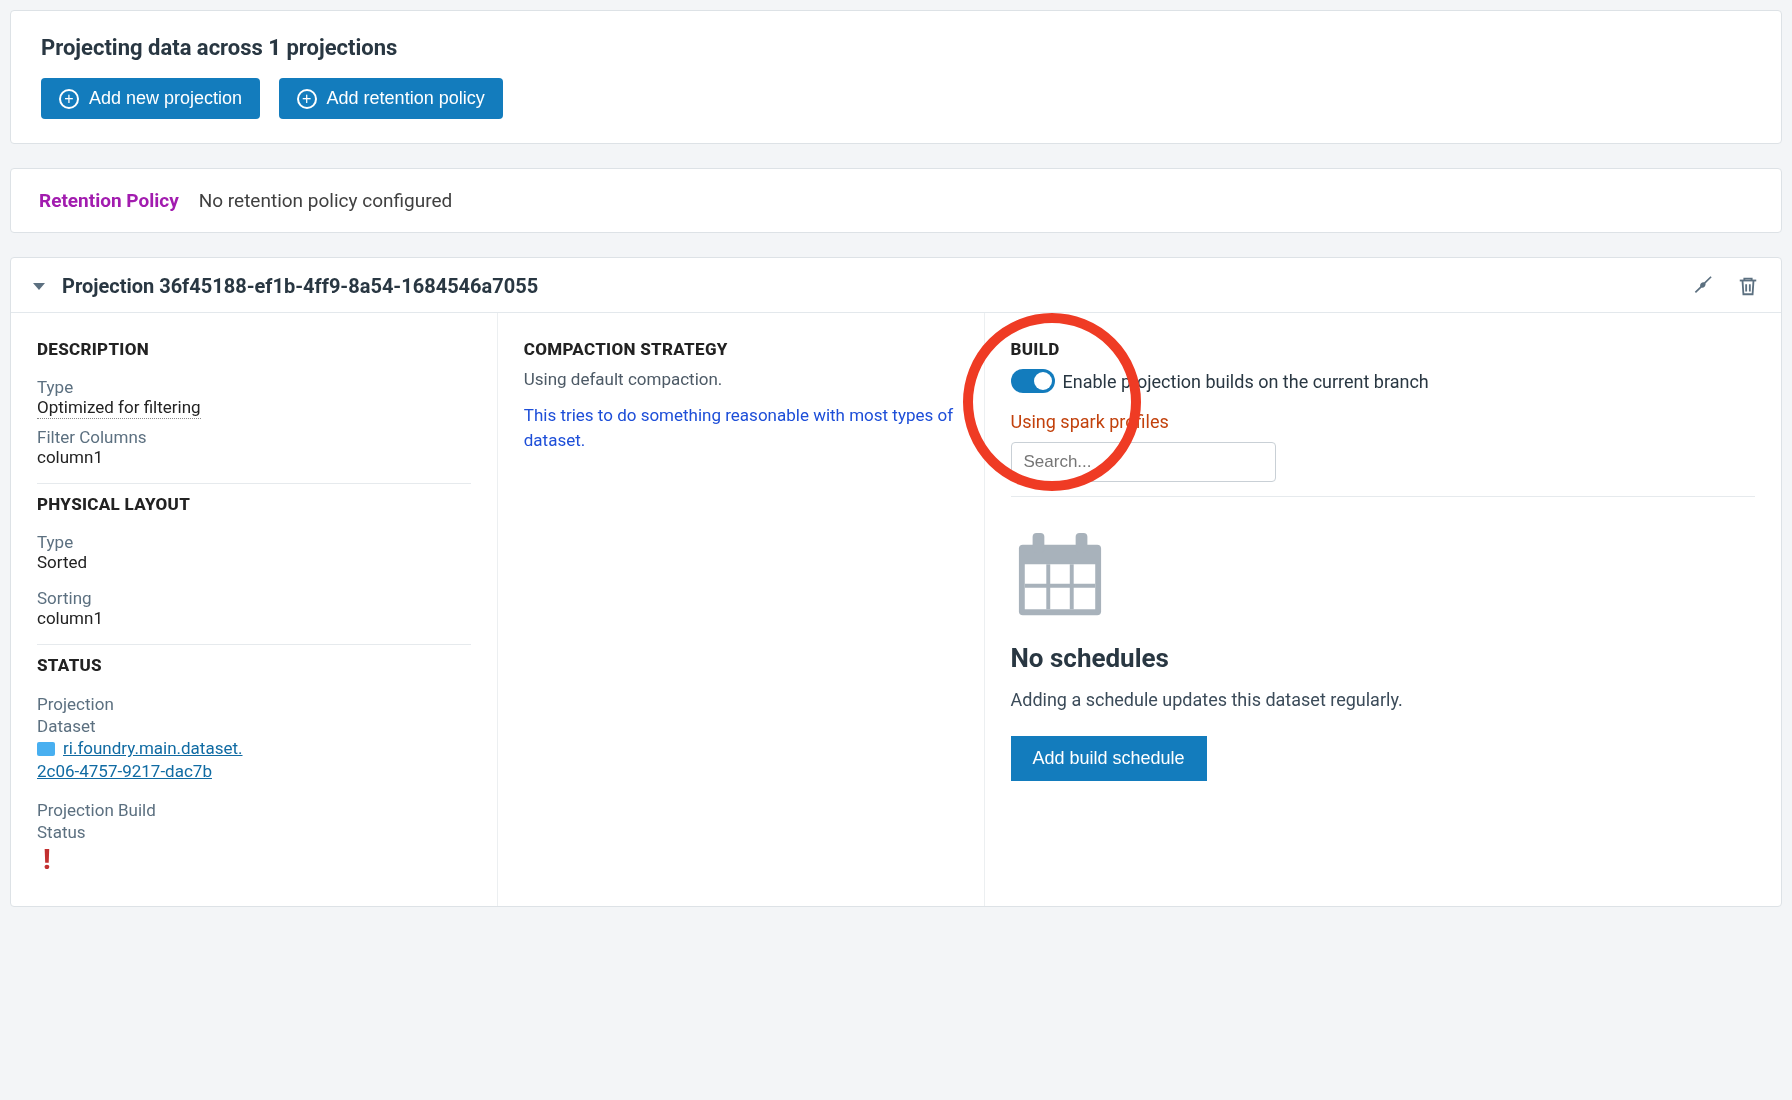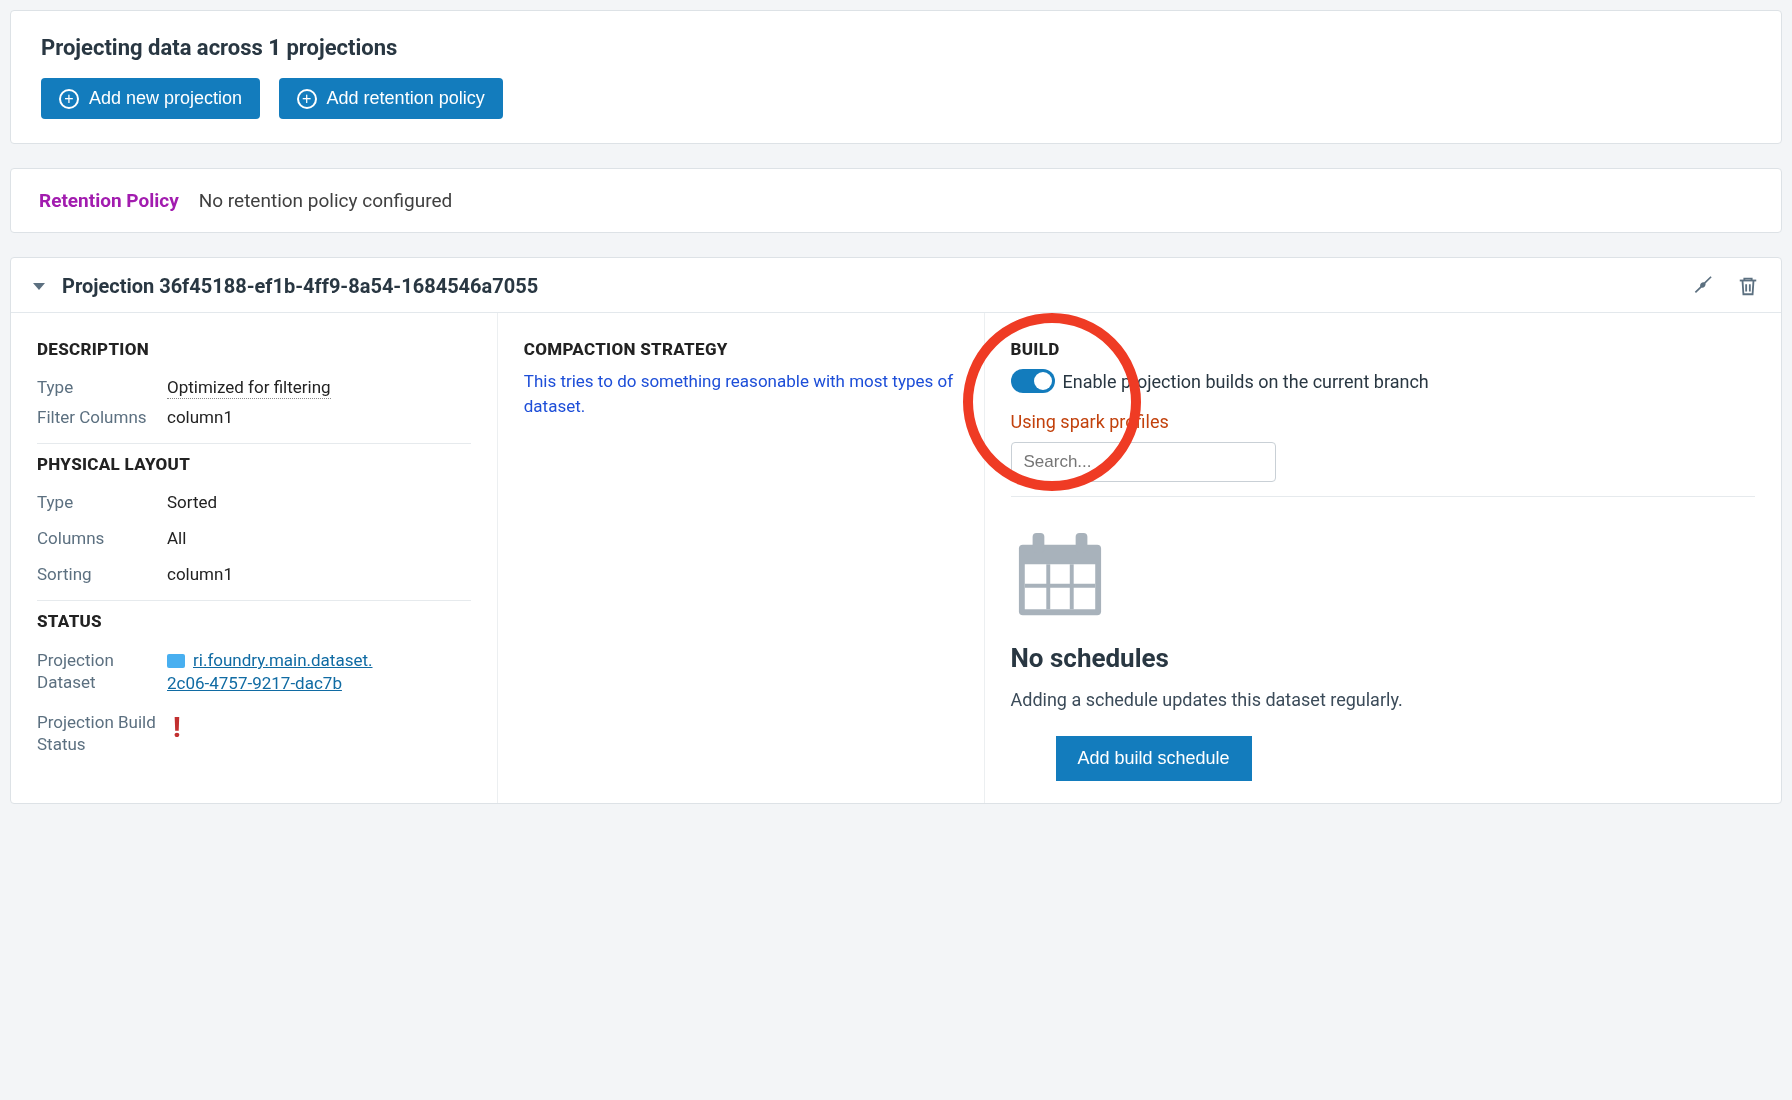--- a/index.html
+++ b/index.html
@@ -66,21 +66,21 @@
 .columns { display: flex; }
 .col { padding: 22px 26px; }
 .col1 { width: 27.5%; border-right: 1px solid #eceff1; }
 .col2 { width: 27.5%; border-right: 1px solid #eceff1; }
 .col3 { flex: 1; position: relative; }
 .section-h {
   font-weight: 800; letter-spacing: 0.3px; font-size: 17px;
   margin-bottom: 10px; color: #222;
   padding-top: 4px;
 }
-.kv-row { display: flex; padding: 8px 0; font-size: 17px; }
+.kv-row { display: flex; padding: 8px 0; font-size: 17px; flex-direction: column; }
 .kv-row .k { width: 130px; color: #5c7080; }
 .kv-row .v { flex: 1; color: #222; }
 .dotted { border-bottom: 1px dotted #888; padding-bottom: 1px; }
 .divider { border-top: 1px solid #e6eaed; margin: 8px 0 6px; }
 .compaction-line1 { color: #4d5a66; margin-bottom: 14px; font-size: 17px; }
 .compaction-line2 { color: #1d4ed8; font-size: 17px; line-height: 1.45; }
 .toggle-row {
   display: flex; align-items: center; gap: 8px; margin: 10px 0 18px;
 }
 .toggle {
@@ -101,21 +101,21 @@
   display: flex; flex-direction: column; align-items: flex-start; text-align: center;
   padding-top: 6px;
 }
 .calendar-icon {
   width: 98px; height: 90px; margin-bottom: 22px;
 }
 .no-sched-title { font-size: 26px; font-weight: 700; margin-bottom: 16px; }
 .no-sched-sub { font-size: 18px; color: #3b4b59; margin-bottom: 26px; }
 .btn2 {
   background: #137cbd; color: #fff; border: none; border-radius: 0;
-  padding: 12px 22px; font-size: 18px; cursor: pointer; margin-left: 45px;
+  padding: 12px 22px; font-size: 18px; cursor: pointer;
 }
 .status-link {
   color: #106ba3; font-size: 17px; line-height: 1.35; word-break: break-all;
 }
 .ds-icon {
   width: 18px; height: 14px; background: #48aff0; display: inline-block;
   border-radius: 2px; margin-right: 8px; vertical-align: -2px;
 }
 .excl { color: #c23030; font-size: 28px; font-weight: 800; margin-left: 6px; }
 .circle-highlight {
@@ -189,44 +189,41 @@
         <span class="v">column1</span>
       </div>
       <div class="divider"></div>
 
       <div class="section-h">PHYSICAL LAYOUT</div>
       <div class="kv-row">
         <span class="k">Type</span>
         <span class="v">Sorted</span>
       </div>
       <div class="kv-row">
-        <span class="k">Columns</span>
-        <span class="v">All</span>
-      </div>
-      <div class="kv-row">
         <span class="k">Sorting</span>
         <span class="v">column1</span>
       </div>
       <div class="divider"></div>
 
       <div class="section-h">STATUS</div>
       <div class="kv-row" style="align-items:flex-start;">
         <span class="k" style="line-height:1.3">Projection Dataset</span>
         <span class="v">
           <span class="ds-icon"></span><a href="#" class="status-link"><span>ri.foundry.main.dataset.</span><br><span>2c06-4757-9217-dac7b</span></a>
         </span>
       </div>
       <div class="kv-row" style="align-items:flex-start;">
         <span class="k" style="line-height:1.3">Projection Build Status</span>
         <span class="v"><span class="excl">!</span></span>
       </div>
     </div>
 
     <div class="col col2">
       <div class="section-h">COMPACTION STRATEGY</div>
+      <div class="compaction-line1">Using default compaction.</div>
       <div class="compaction-line2">This tries to do something reasonable with most types of dataset.</div>
     </div>
 
     <div class="col col3">
       <div class="circle-highlight"></div>
       <div class="section-h">BUILD</div>
       <div class="toggle-row">
         <div class="toggle">
             <div class="knob"></div>
           </div>

